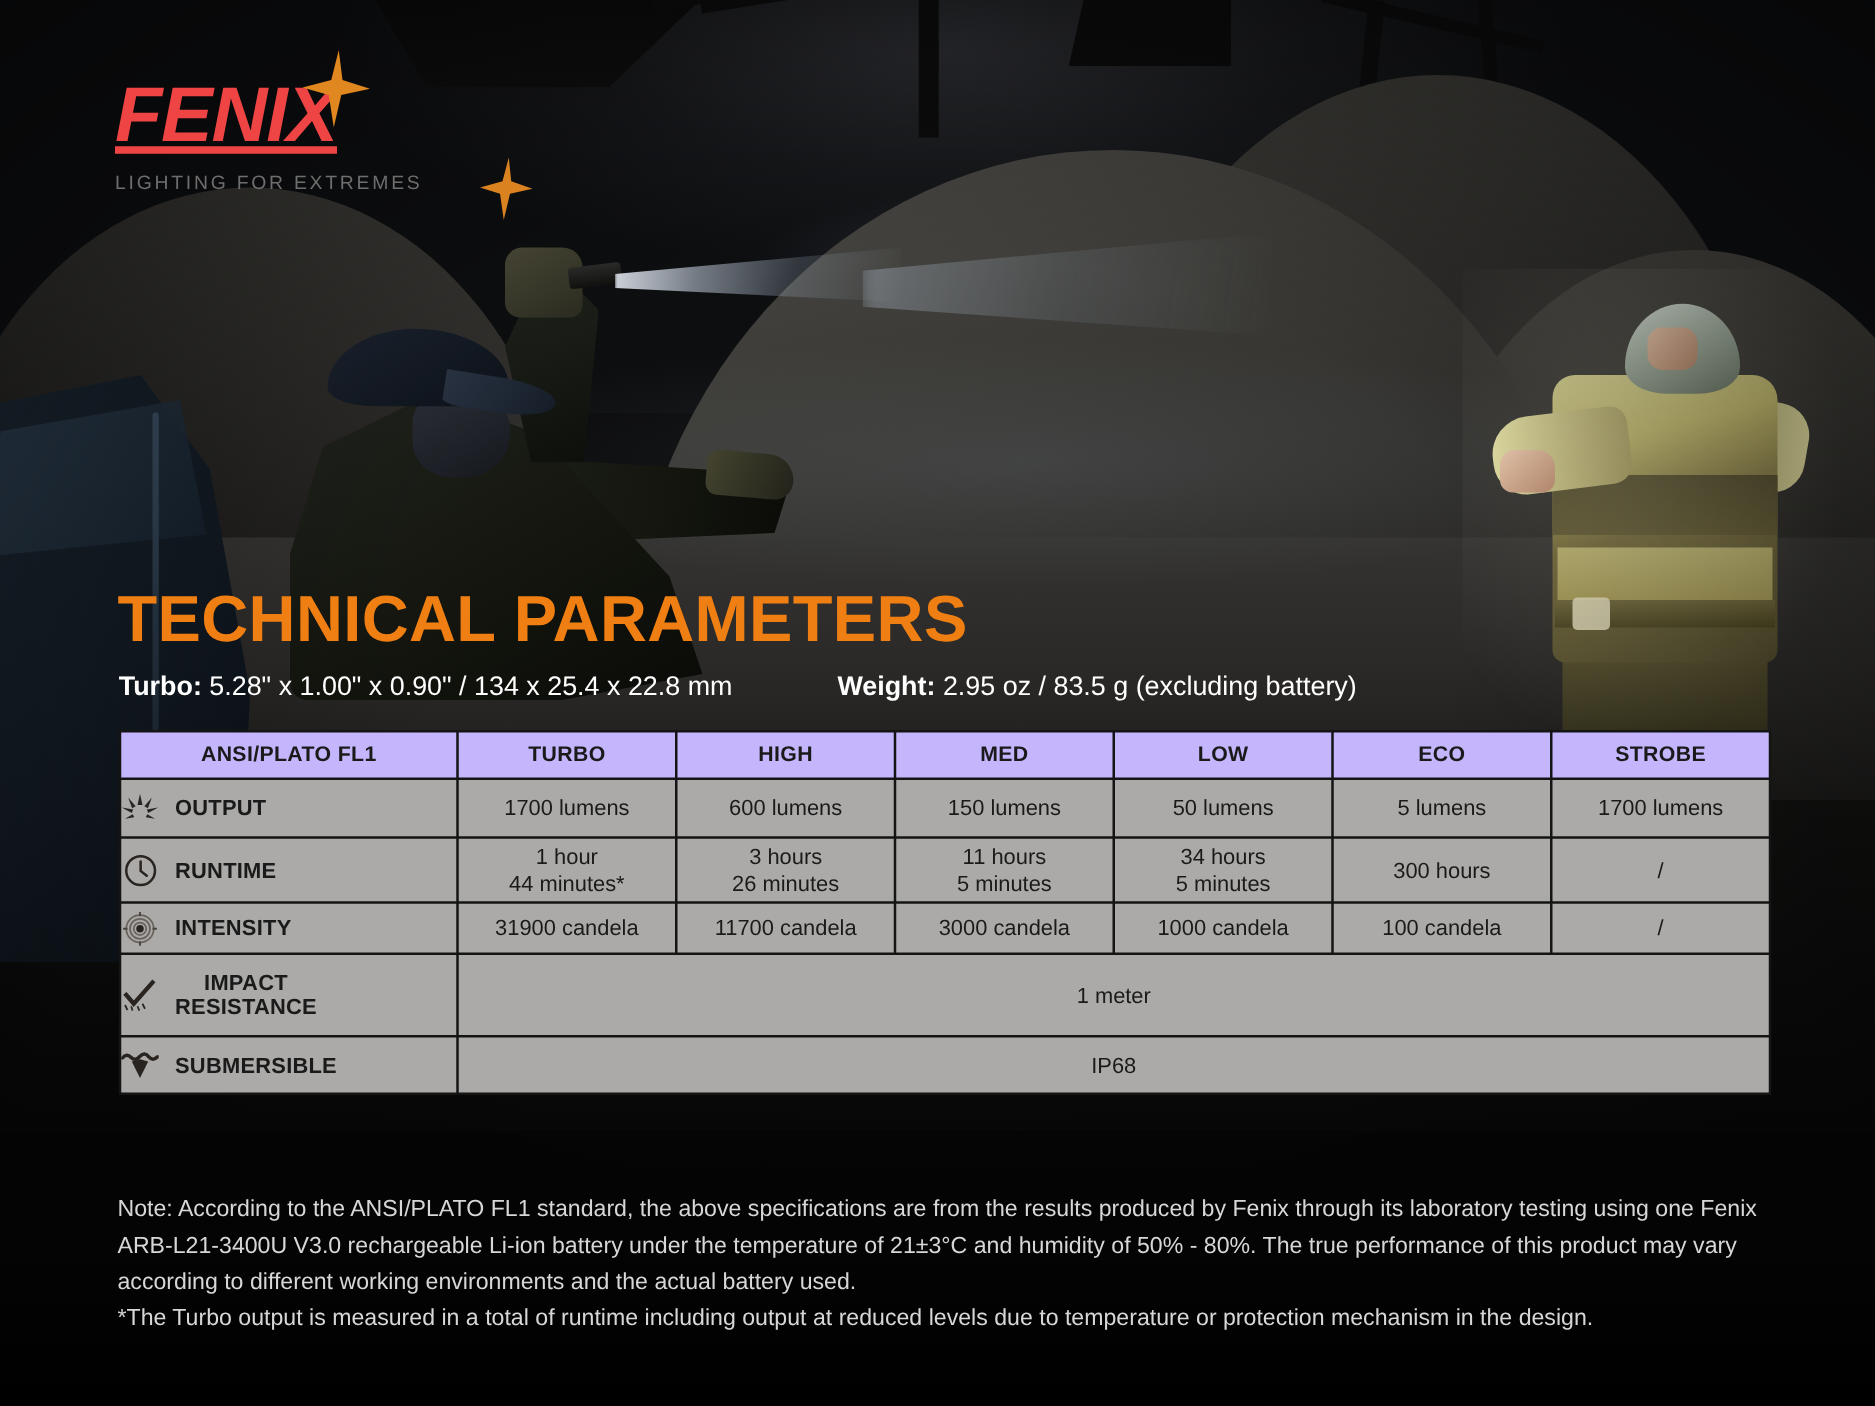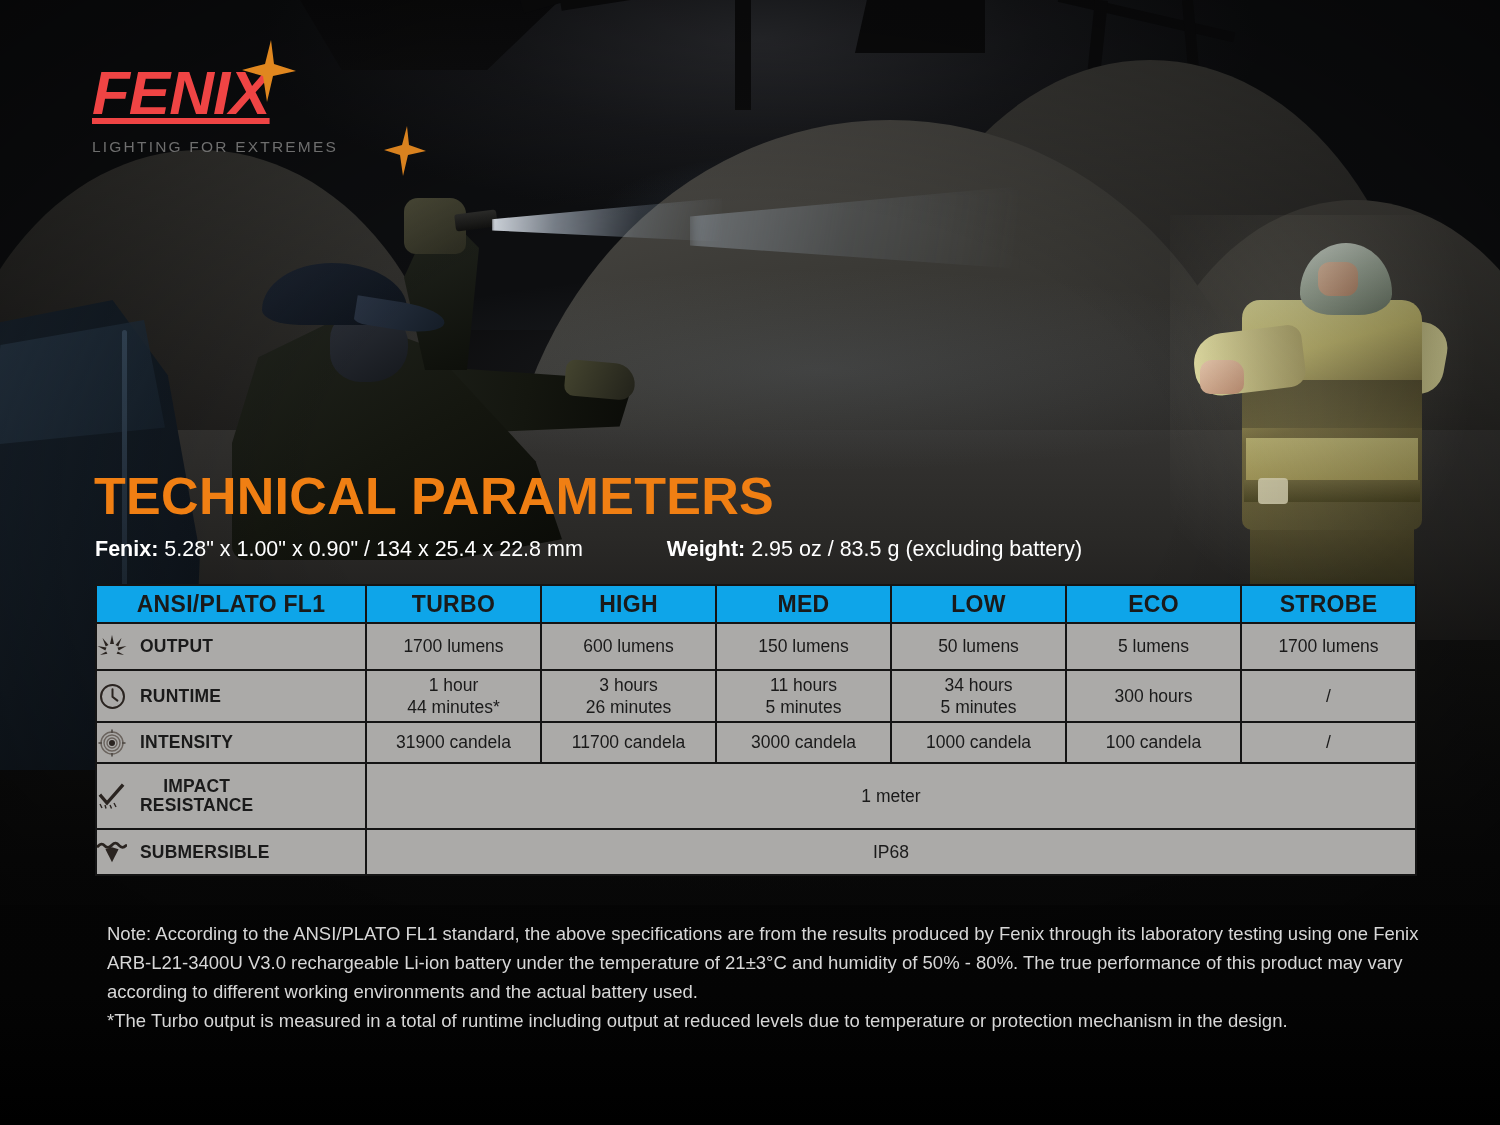--- a/index.html
+++ b/index.html
@@ -249,23 +249,23 @@
   #spec-table th, #spec-table td {
     background:#ABAAA8;
     color:#1a1a1a;
     text-align:center;
     vertical-align:middle;
     font-size:17.5px;
     padding:0;
     border:0;
   }
   #spec-table th {
-    background:#0ea5e9;
+    background:#c4b5fd;
     font-weight:bold;
-    font-size:23px;
+    font-size:17px;
     height:36px;
     letter-spacing:.3px;
     margin-left:19px;
   }
   #spec-table col.c-label { width:268px; }
   #spec-table col.c-mode  { width:173px; }
 
   td.rowlabel {
     text-align:left;
     padding-left:18px;
@@ -281,22 +281,22 @@
   tr.r-output td { height:45px; }
   tr.r-runtime td { height:50px; }
   tr.r-distance td { height:45px; }
   tr.r-intensity td { height:39px; }
   tr.r-impact td { height:64px; }
   tr.r-sub td { height:44px; }
   .two-line { line-height:22px; }
 
   
   #notes {
-    position:absolute; left:94px; top:919px; width:1320px;
-    font-size:18.5px; color:#d7d7d7; line-height:29px;margin-left:13px;
+    position:absolute; left:94px; top:952px; width:1320px;
+    font-size:18.5px; color:#d7d7d7; line-height:29px;
   }
   #notes p { margin:0; }
 </style>
 </head>
 <body>
 
 <div id="scene">
   <div class="sky"></div>
   <div class="sky-glow"></div>
 
@@ -361,21 +361,21 @@
   <div class="spark" style="left:292px; top:64px;">
     <svg width="42" height="50" viewBox="0 0 42 50">
       <path d="M23 0 L25 19 L42 25 L24 29 L19 50 L16 29 L0 24 L18 19 Z" fill="#D9821F"></path>
     </svg>
   </div>
 </div>
 
 <div id="headline">TECHNICAL PARAMETERS</div>
 
 <div id="specline">
-  <span class="k">Fenix:</span>
+  <span class="k">Turbo:</span>
   <span>5.28" x 1.00" x 0.90" / 134 x 25.4 x 22.8 mm</span>
   <span class="gap"></span>
   <span class="k">Weight:</span>
   <span>2.95 oz / 83.5 g (excluding battery)</span>
 </div>
 
 <table id="spec-table">
   <colgroup>
     <col class="c-label">
       <col class="c-mode">

